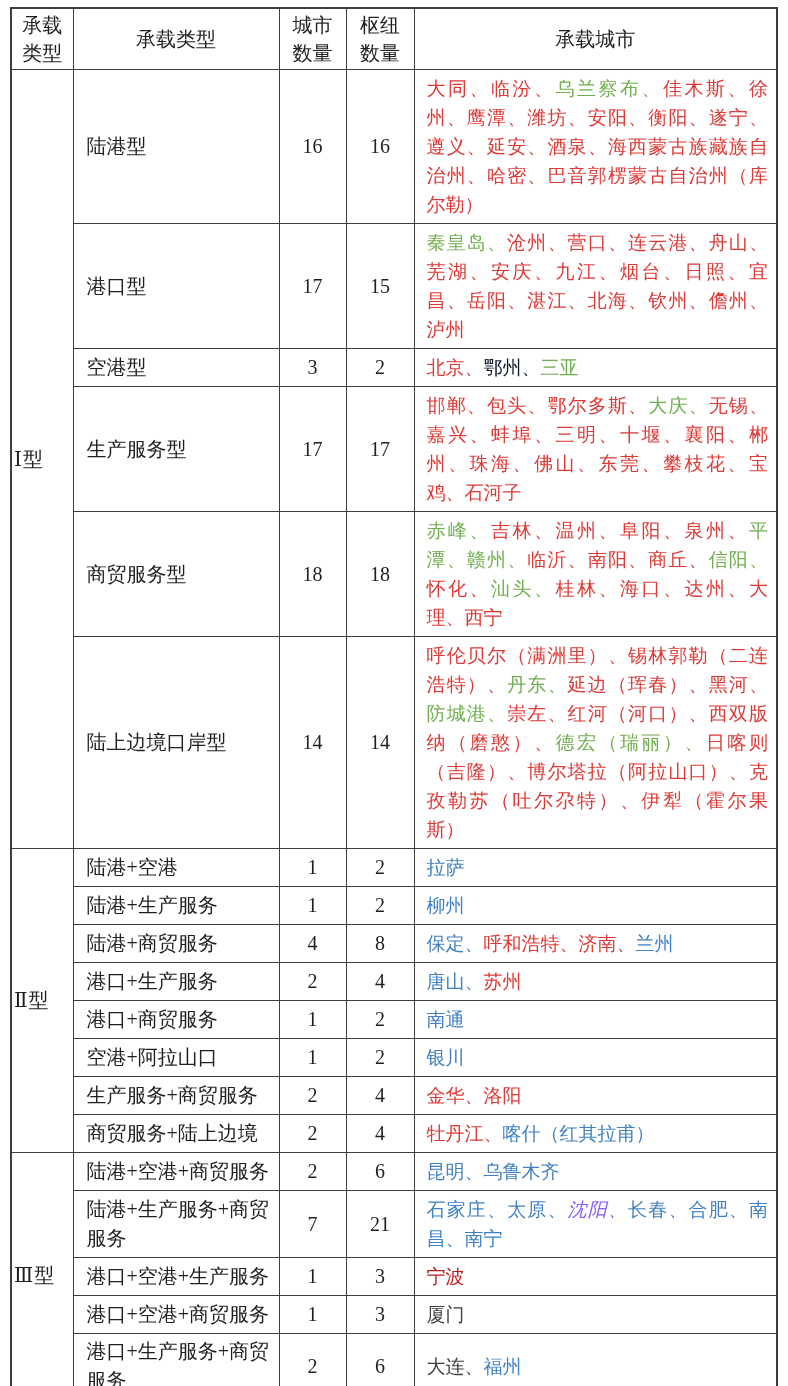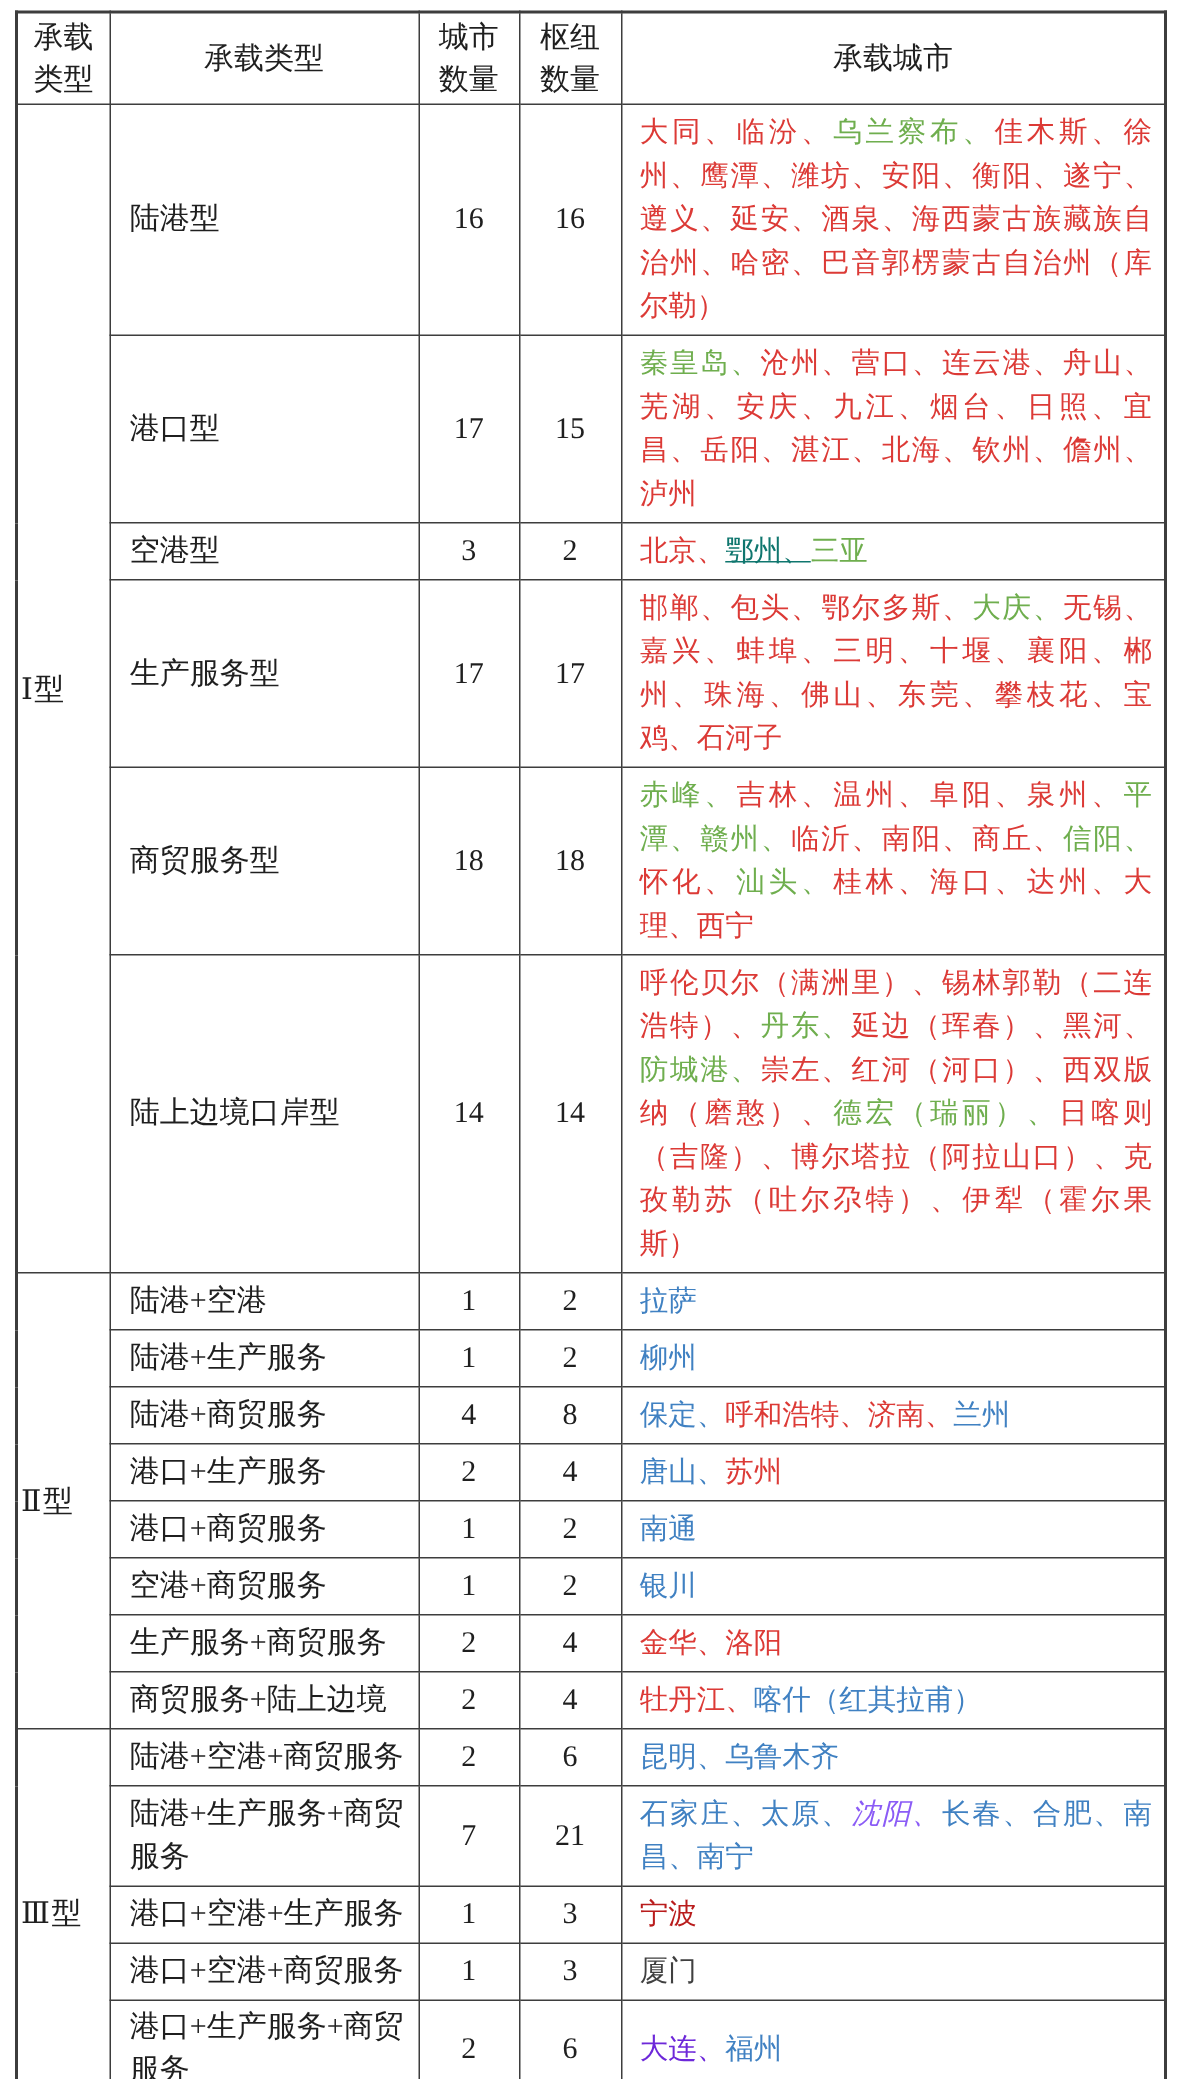--- a/index.html
+++ b/index.html
@@ -92,21 +92,21 @@
         <tr>
           <td class="type-cell">港口型</td>
           <td class="num-cell">17</td>
           <td class="num-cell">15</td>
           <td class="cities-cell"><span style="color: rgb(111, 174, 78);">秦皇岛、</span><span style="color: rgb(220, 58, 54);">沧州、</span><span style="color: rgb(220, 58, 54);">营口、</span><span style="color: rgb(220, 58, 54);">连云港、</span><span style="color: rgb(220, 58, 54);">舟山、</span><span style="color: rgb(220, 58, 54);">芜湖、</span><span style="color: rgb(220, 58, 54);">安庆、</span><span style="color: rgb(220, 58, 54);">九江、</span><span style="color: rgb(220, 58, 54);">烟台、</span><span style="color: rgb(220, 58, 54);">日照、</span><span style="color: rgb(220, 58, 54);">宜昌、</span><span style="color: rgb(220, 58, 54);">岳阳、</span><span style="color: rgb(220, 58, 54);">湛江、</span><span style="color: rgb(220, 58, 54);">北海、</span><span style="color: rgb(220, 58, 54);">钦州、</span><span style="color: rgb(220, 58, 54);">儋州、</span><span style="color: rgb(220, 58, 54);">泸州</span></td>
         </tr>
         <tr>
           <td class="type-cell">空港型</td>
           <td class="num-cell">3</td>
           <td class="num-cell">2</td>
-          <td class="cities-cell"><span style="color: rgb(220, 58, 54);">北京、</span><span style="color: #0f766e; text-decoration: underline;">鄂州、</span><span style="color: rgb(111, 174, 78);">三亚</span></td>
+          <td class="cities-cell"><span style="color: rgb(220, 58, 54);">北京、</span><span style="color: #0f172a;">鄂州、</span><span style="color: rgb(111, 174, 78);">三亚</span></td>
         </tr>
         <tr>
           <td class="type-cell">生产服务型</td>
           <td class="num-cell">17</td>
           <td class="num-cell">17</td>
           <td class="cities-cell"><span style="color: rgb(220, 58, 54);">邯郸、</span><span style="color: rgb(220, 58, 54);">包头、</span><span style="color: rgb(220, 58, 54);">鄂尔多斯、</span><span style="color: rgb(111, 174, 78);">大庆、</span><span style="color: rgb(220, 58, 54);">无锡、</span><span style="color: rgb(220, 58, 54);">嘉兴、</span><span style="color: rgb(220, 58, 54);">蚌埠、</span><span style="color: rgb(220, 58, 54);">三明、</span><span style="color: rgb(220, 58, 54);">十堰、</span><span style="color: rgb(220, 58, 54);">襄阳、</span><span style="color: rgb(220, 58, 54);">郴州、</span><span style="color: rgb(220, 58, 54);">珠海、</span><span style="color: rgb(220, 58, 54);">佛山、</span><span style="color: rgb(220, 58, 54);">东莞、</span><span style="color: rgb(220, 58, 54);">攀枝花、</span><span style="color: rgb(220, 58, 54);">宝鸡、</span><span style="color: rgb(220, 58, 54);">石河子</span></td>
         </tr>
         <tr>
           <td class="type-cell">商贸服务型</td>
           <td class="num-cell">18</td>
@@ -144,21 +144,21 @@
           <td class="num-cell">4</td>
           <td class="cities-cell"><span style="color: rgb(64, 129, 194);">唐山、</span><span style="color: rgb(220, 58, 54);">苏州</span></td>
         </tr>
         <tr class="single-row">
           <td class="type-cell">港口+商贸服务</td>
           <td class="num-cell">1</td>
           <td class="num-cell">2</td>
           <td class="cities-cell"><span style="color: rgb(64, 129, 194);">南通</span></td>
         </tr>
         <tr class="single-row">
-          <td class="type-cell">空港+商贸服务</td>
+          <td class="type-cell">空港+阿拉山口</td>
           <td class="num-cell">1</td>
           <td class="num-cell">2</td>
           <td class="cities-cell"><span style="color: rgb(64, 129, 194);">银川</span></td>
         </tr>
         <tr>
           <td class="type-cell">生产服务+商贸服务</td>
           <td class="num-cell">2</td>
           <td class="num-cell">4</td>
           <td class="cities-cell"><span style="color: rgb(220, 58, 54);">金华、</span><span style="color: rgb(220, 58, 54);">洛阳</span></td>
         </tr>
@@ -190,17 +190,17 @@
         <tr class="single-row">
           <td class="type-cell">港口+空港+商贸服务</td>
           <td class="num-cell">1</td>
           <td class="num-cell">3</td>
           <td class="cities-cell"><span style="color: #404040;">厦门</span></td>
         </tr>
         <tr>
           <td class="type-cell">港口+生产服务+商贸服务</td>
           <td class="num-cell">2</td>
           <td class="num-cell">6</td>
-          <td class="cities-cell"><span style="color: #6d28d9;">大连、</span><span style="color: rgb(64, 129, 194);">福州</span></td>
+          <td class="cities-cell"><span style="color: #404040;">大连、</span><span style="color: rgb(64, 129, 194);">福州</span></td>
         </tr>
       </tbody>
   </table>
 </div>
 
 </body></html>

